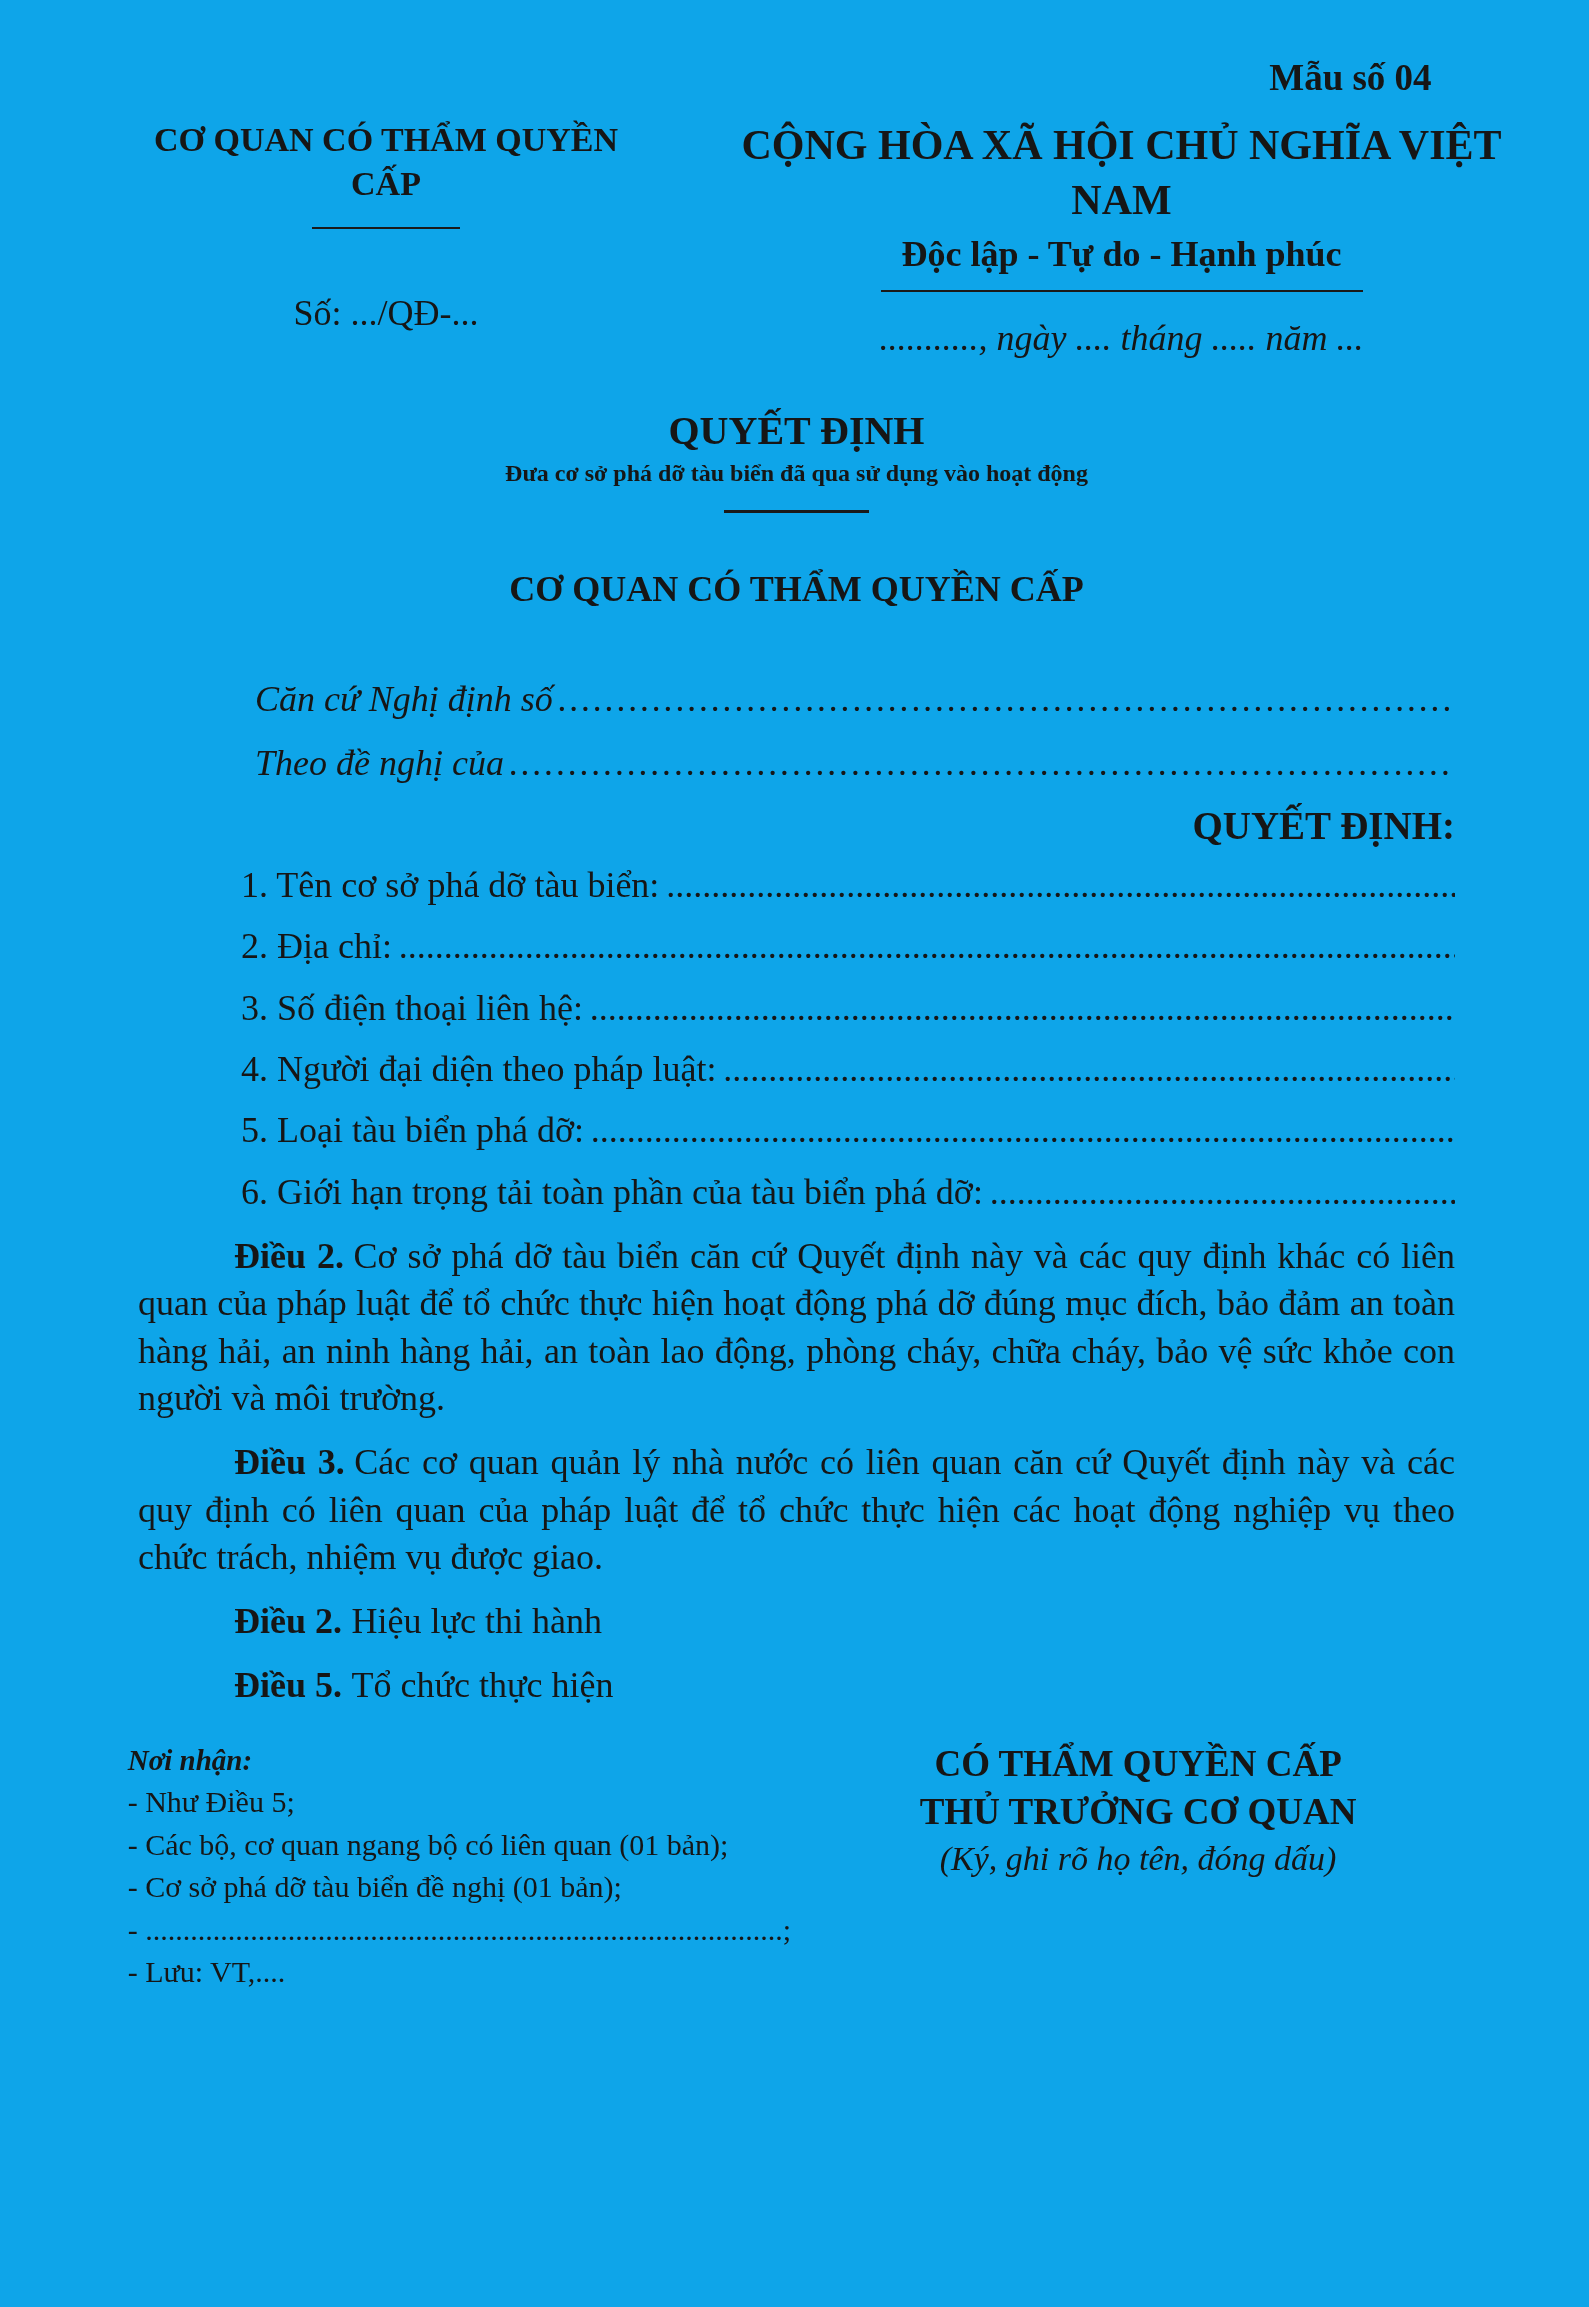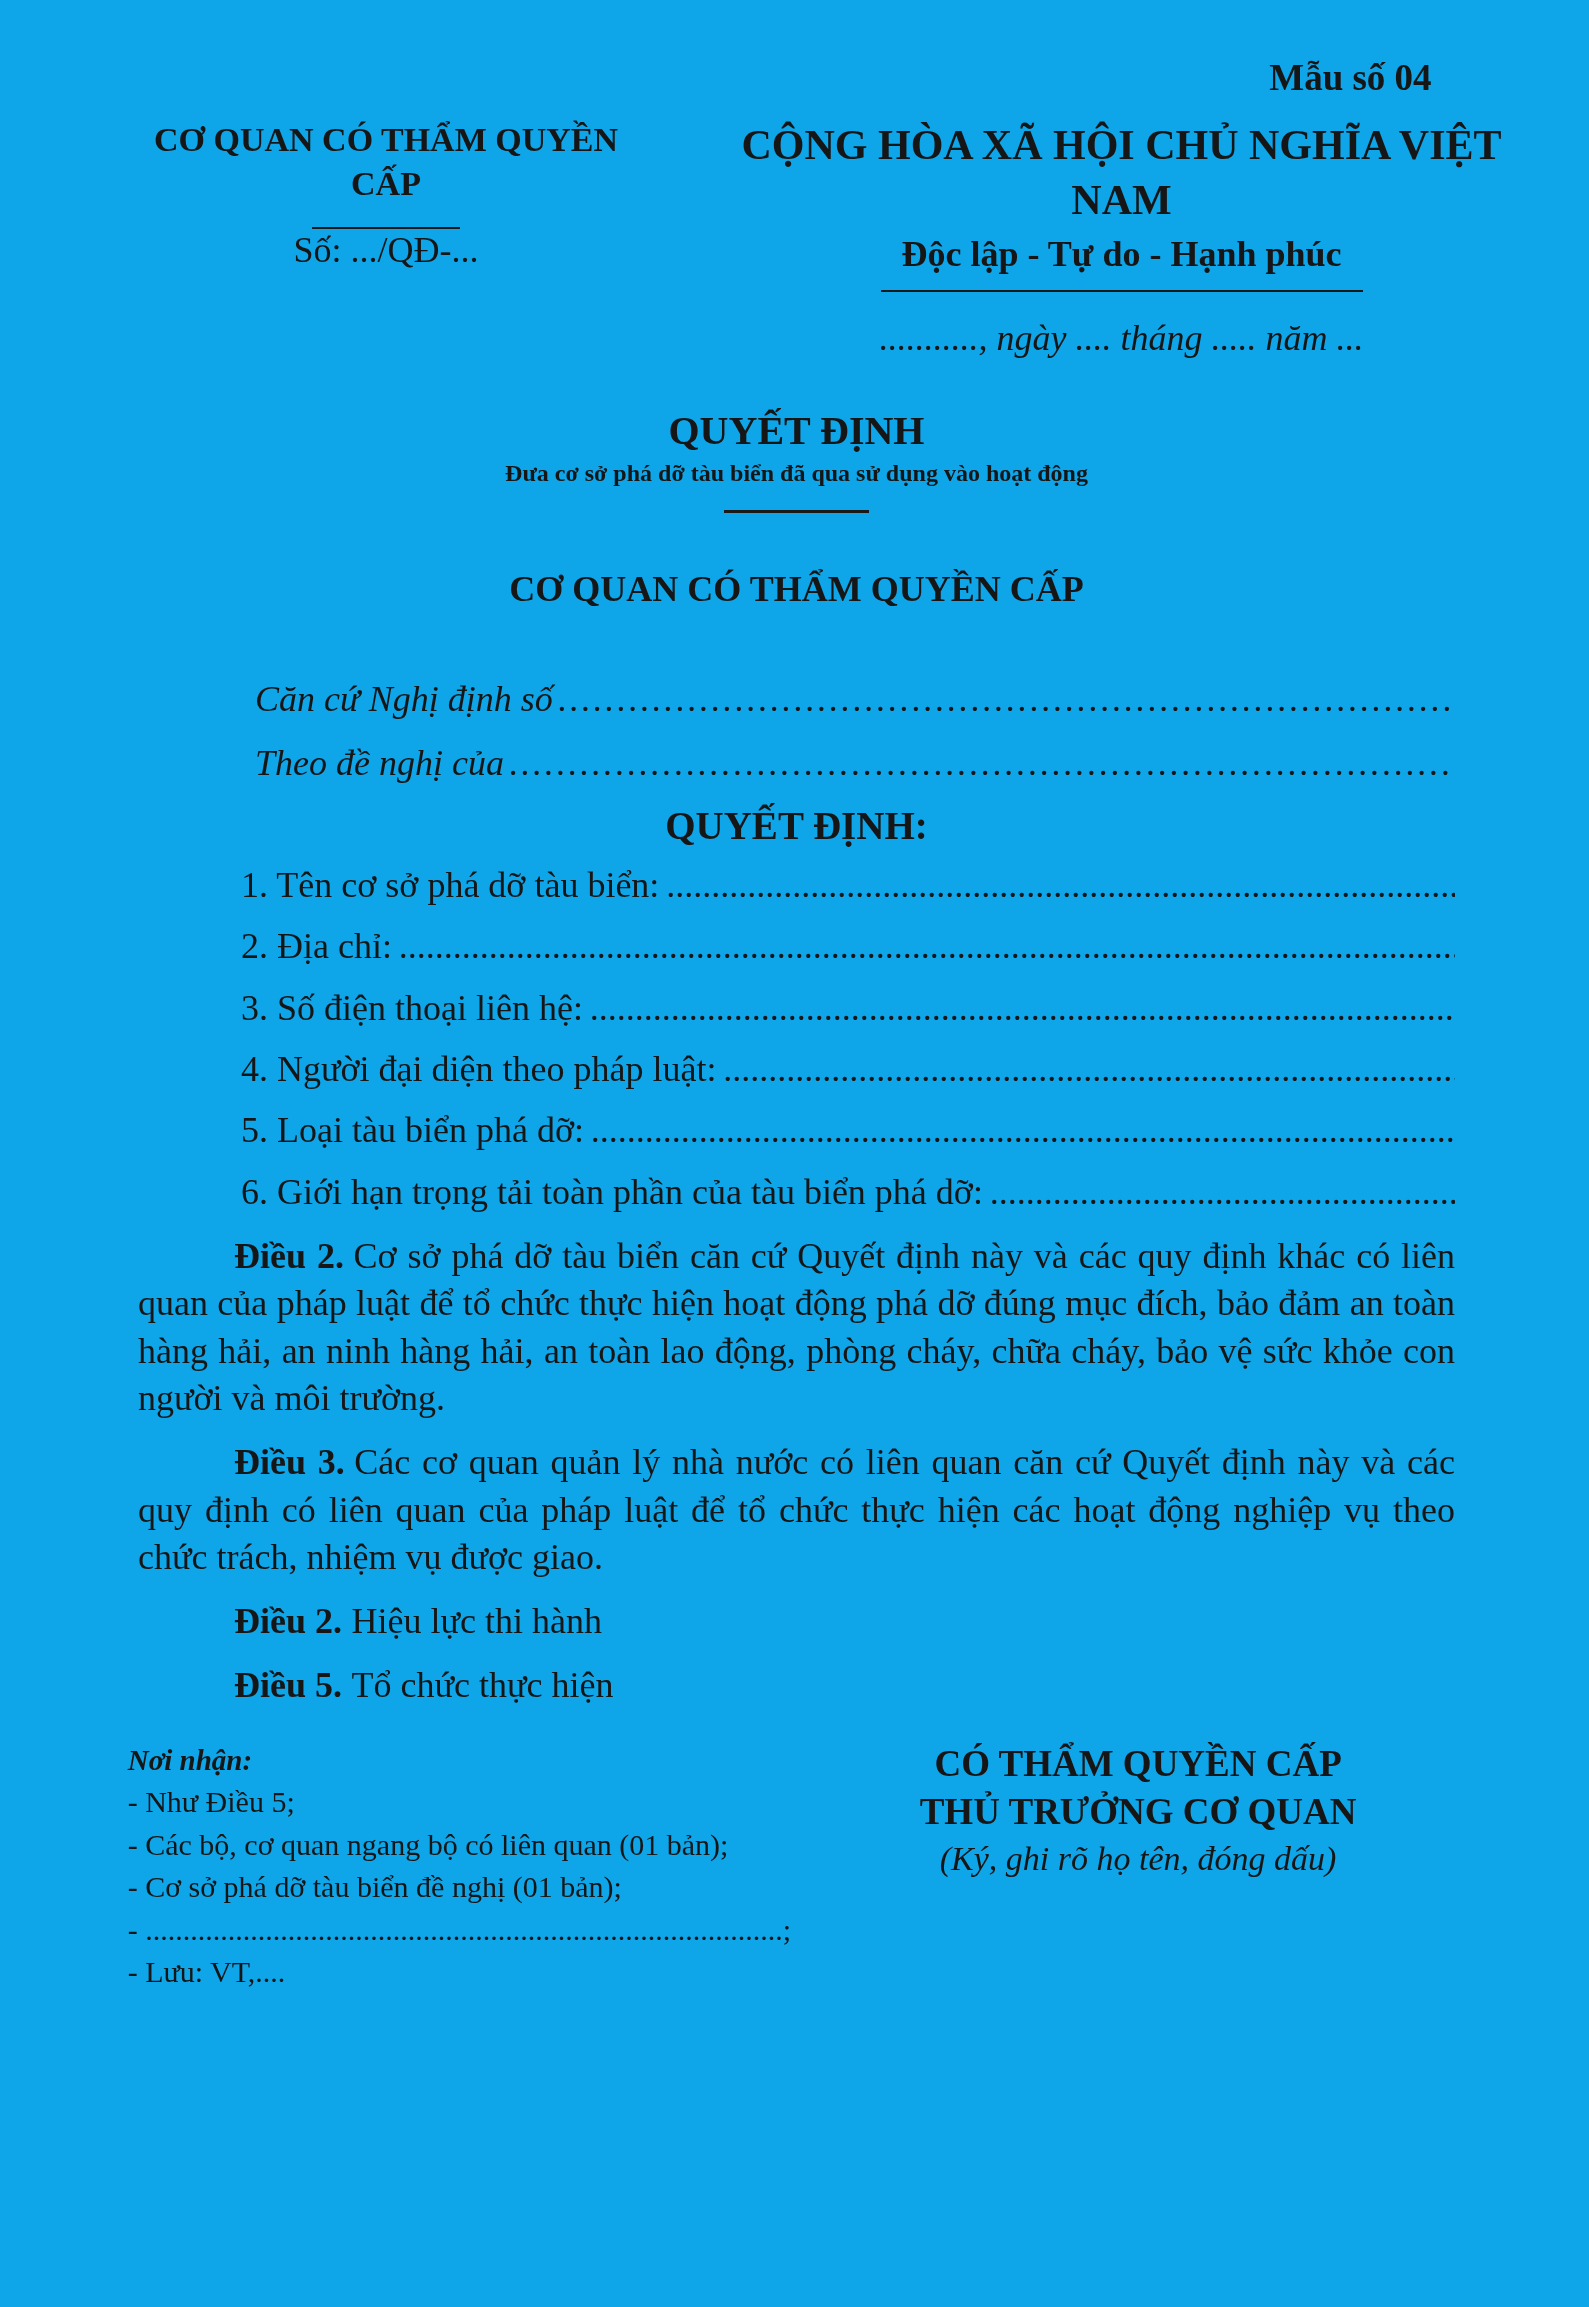--- a/index.html
+++ b/index.html
@@ -14,35 +14,35 @@
     overflow:hidden;
   }
   .form-number{text-align:right;font-weight:bold;font-size:37px;margin-right:23.4px;}
   .header-row{display:flex;justify-content:space-between;margin-top:19px;margin-right:-52px;}
   .h-left{width:496px;text-align:center;}
   .h-right{width:771px;text-align:center;}
   .agency{font-size:34px;font-weight:bold;line-height:1.3;}
   .h-divider{background:#1a1a1a;margin:20.7px auto 0;}
   .h-divider.left{width:148px;height:2.1px;}
   .h-divider.right{width:482px;height:2.8px;margin-top:15px;}
-  .doc-number{font-size:36px;}
+  .doc-number{font-size:36px;margin-top:63px;}
   .national-title{font-size:42px;font-weight:bold;line-height:1.3;}
   .national-motto{font-size:36px;font-weight:bold;margin-top:5.5px;}
   .date-line{font-size:36px;font-style:italic;margin-top:25px;}
   .title-block{text-align:center;margin-top:48px;}
   .title-main{font-size:40px;font-weight:bold;}
   .title-sub{font-size:24px;font-weight:bold;margin-top:5.5px;}
   .title-divider{width:145px;height:2.8px;background:#1a1a1a;margin:23.4px auto 0;}
   .issuer{text-align:center;font-weight:bold;font-size:36px;margin-top:55px;}
   .preamble{margin-top:65px;}
   .preamble-line{display:flex;font-style:italic;font-size:36px;padding-left:117px;line-height:1.38;}
   .preamble-line + .preamble-line{margin-top:13.8px;}
   .fill{flex:1 1 0;min-width:0;overflow:hidden;white-space:nowrap;}
   .fill.spread{letter-spacing:2.8px;margin-left:5.5px;}
-  .decision-heading{text-align:center;font-weight:bold;font-size:39px;margin-top:15px;}
+  .decision-heading{text-align:right;font-weight:bold;font-size:39px;margin-top:15px;}
   .article{font-size:36px;line-height:1.32;text-align:justify;text-indent:96px;margin-top:16.5px;}
   .article.short{text-align:left;}
   .art-label{font-weight:bold;margin-right:9.6px;}
   .field-row{display:flex;font-size:36px;line-height:1.32;padding-left:103px;margin-top:13.8px;justify-content:center;}
   .field-row .fill{margin-left:6.9px;}
   .footer-row{display:flex;align-items:flex-start;margin-top:30px;margin-left:-10.3px;}
   .recipients{width:689px;font-size:30px;line-height:1.42;}
   .recipients-heading{font-weight:bold;font-style:italic;font-size:29px;}
   .recipient{padding-left:17px;text-indent:-17px;}
   .signature{width:620px;margin-left:auto;margin-right:6.9px;text-align:center;}

